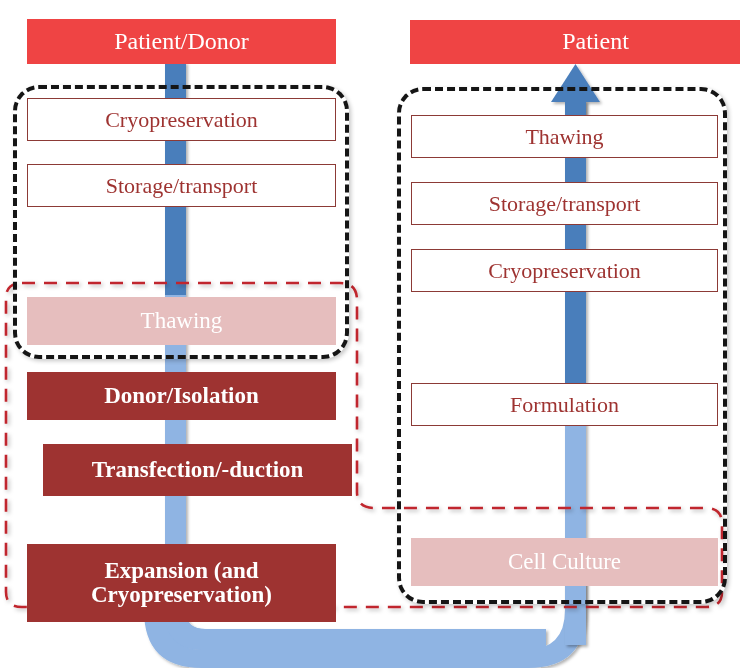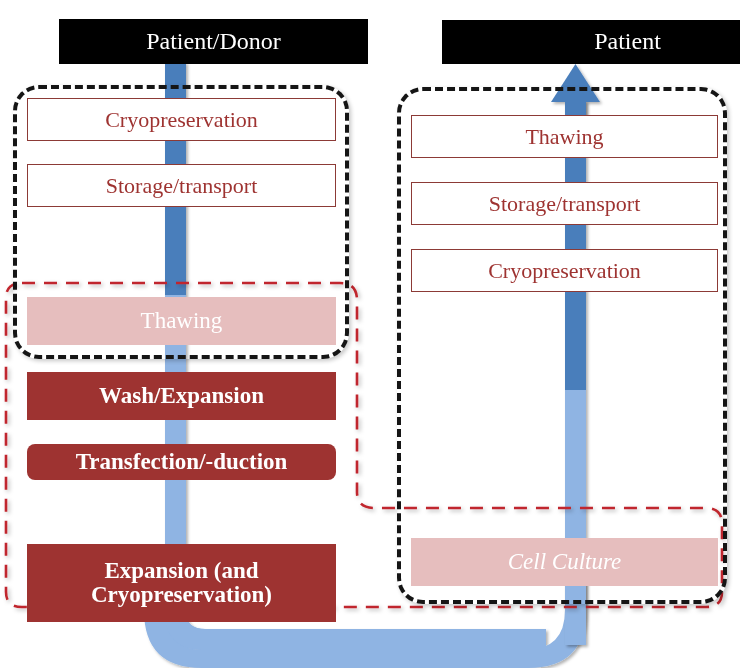--- a/index.html
+++ b/index.html
@@ -32,25 +32,24 @@
     line-height: 1.05;
     z-index: 5;
   }
   .box-filled {
     background: #9E3331;
     color: #ffffff;
     font-size: 23px;
     font-weight: bold;
   }
   .box-header {
-    background: #000000;
+    background: #ef4444;
     color: #ffffff;
     font-size: 24px;
     font-weight: normal;
-    margin-left: 32px;
   }
   .box-outline {
     background: #ffffff;
     border: 1px solid #8C3A36;
     color: #9E3331;
     font-size: 22px;
   }
   .box-pink {
     background: #E6BEBE;
     color: #ffffff;
@@ -139,24 +138,24 @@
 
   <div class="box box-outline" style="left:27px; top:164px; width:309px; height:43px;">
     <span>Storage/transport</span>
   </div>
 
   <div class="box box-pink" style="left:27px; top:297px; width:309px; height:48px;">
     <span>Thawing</span>
   </div>
 
   <div class="box box-filled" style="left:27px; top:372px; width:309px; height:48px;">
-    <span>Wash/Expansion</span>
+    <span>Donor/Isolation</span>
   </div>
 
-  <div class="box box-filled" style="left:27px; top:444px; width:309px; height:36px;border-radius:8px;">
+  <div class="box box-filled" style="left:43px; top:444px; width:309px; height:52px;">
     <span>Transfection/-duction</span>
   </div>
 
   <div class="box box-filled label-two-line" style="left:27px; top:544px; width:309px; height:78px;">
     <span>Expansion (and</span>
     <span>Cryopreservation)</span>
   </div>
 
   <div class="box box-header" style="left:410px; top:20px; width:371px; height:44px;">
     <span>Patient</span>
@@ -168,18 +167,21 @@
 
   <div class="box box-outline" style="left:411px; top:182px; width:307px; height:43px;">
     <span>Storage/transport</span>
   </div>
 
   <div class="box box-outline" style="left:411px; top:249px; width:307px; height:43px;">
     <span>Cryopreservation</span>
   </div>
 
 
+  <div class="box box-outline" style="left:411px; top:383px; width:307px; height:43px;">
+    <span>Formulation</span>
+  </div>
 
-  <div class="box box-pink" style="left:411px; top:538px; width:307px; height:48px;font-style:italic;">
+  <div class="box box-pink" style="left:411px; top:538px; width:307px; height:48px;">
     <span>Cell Culture</span>
   </div>
 
 </div>
 
 </body></html>

